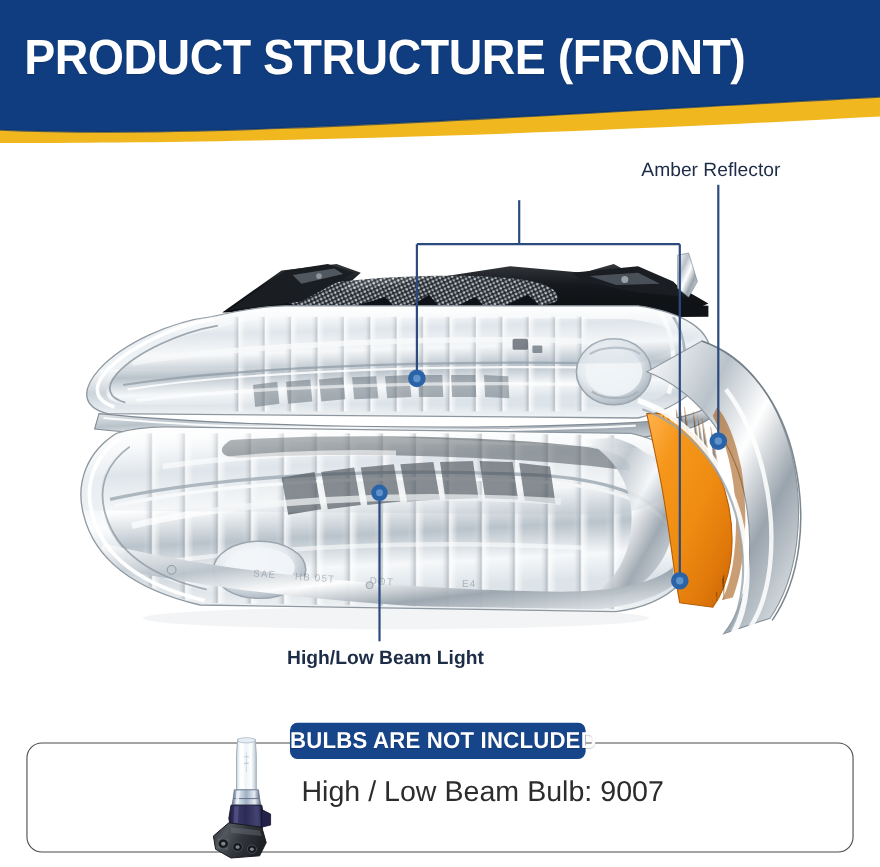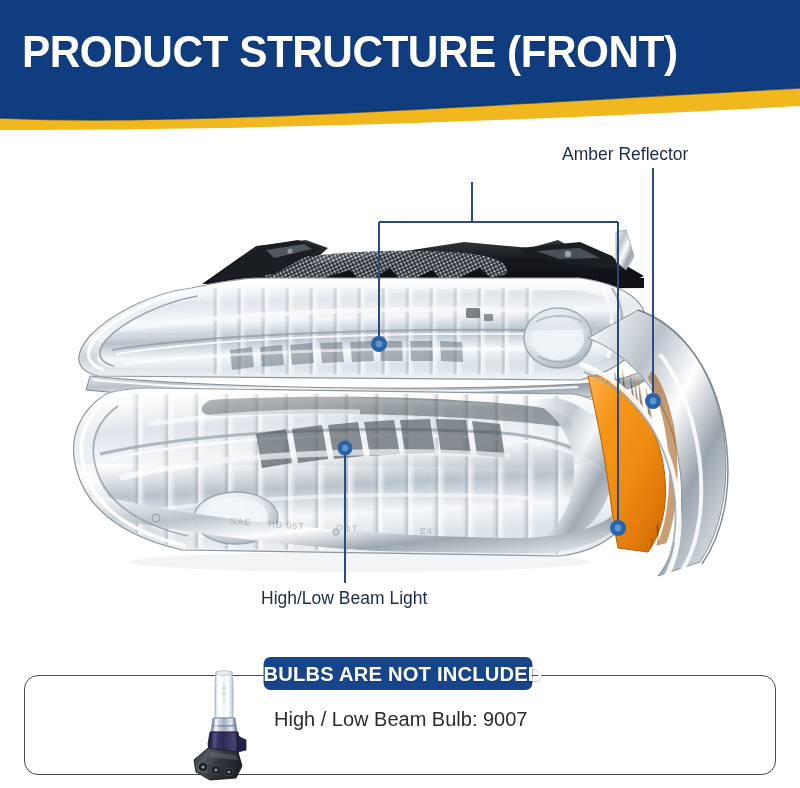--- a/index.html
+++ b/index.html
@@ -50,22 +50,22 @@
   
   .callout-label {
     position: absolute;
     color: #1d2c47;
     font-size: 17.5px;
     line-height: 21px;
     white-space: nowrap;
     font-family: "Liberation Sans", sans-serif;
   }
   #label-turn-signal   { left: 389px; top: 159px; }
-  #label-amber         { left: 562px; top: 144px; }
-  #label-highlow       { left: 261px; top: 588px; }
+  #label-amber         { left: 583px; top: 144px; }
+  #label-highlow       { left: 261px; top: 588px; font-weight: bold; }
 
   
   #leaders {
     position: absolute;
     left: 0; top: 0;
     width: 800px; height: 788px;
     pointer-events: none;
   }
 
   
@@ -118,21 +118,21 @@
     width: 76px;
     height: 117px;
   }
   #bulb-art svg { display: block; }
 
   #bulb-caption {
     position: absolute;
     left: 274px;
     top: 706px;
     color: #2c2c2c;
-    font-size: 20px;
+    font-size: 26px;
     line-height: 26px;
     white-space: nowrap;
     font-family: "Liberation Sans", sans-serif;
   }
 </style>
 </head>
 <body>
 
 <div id="page">
 

